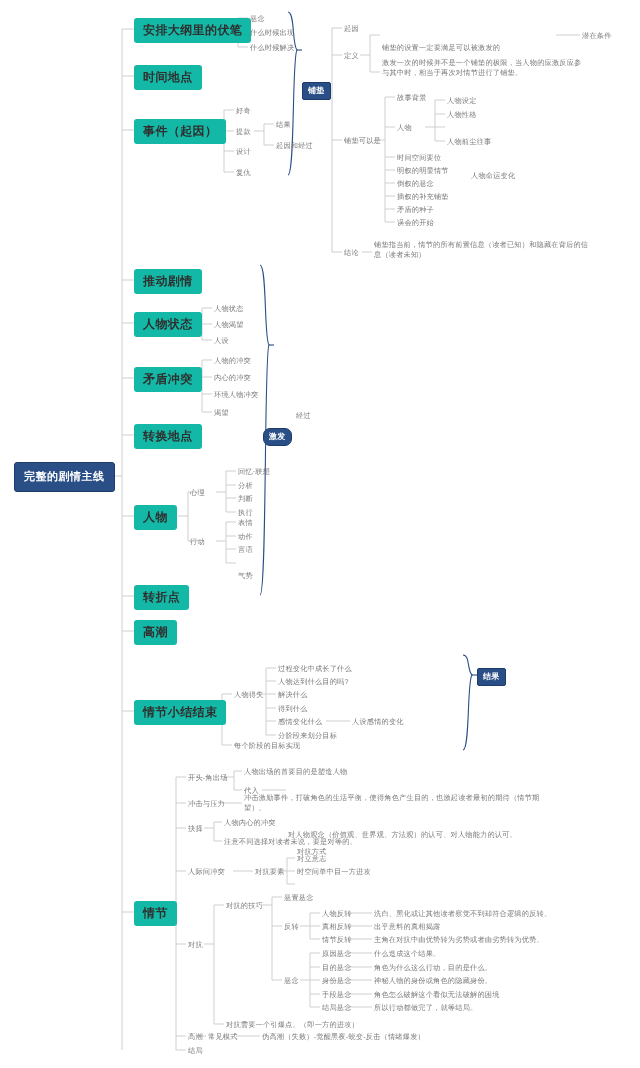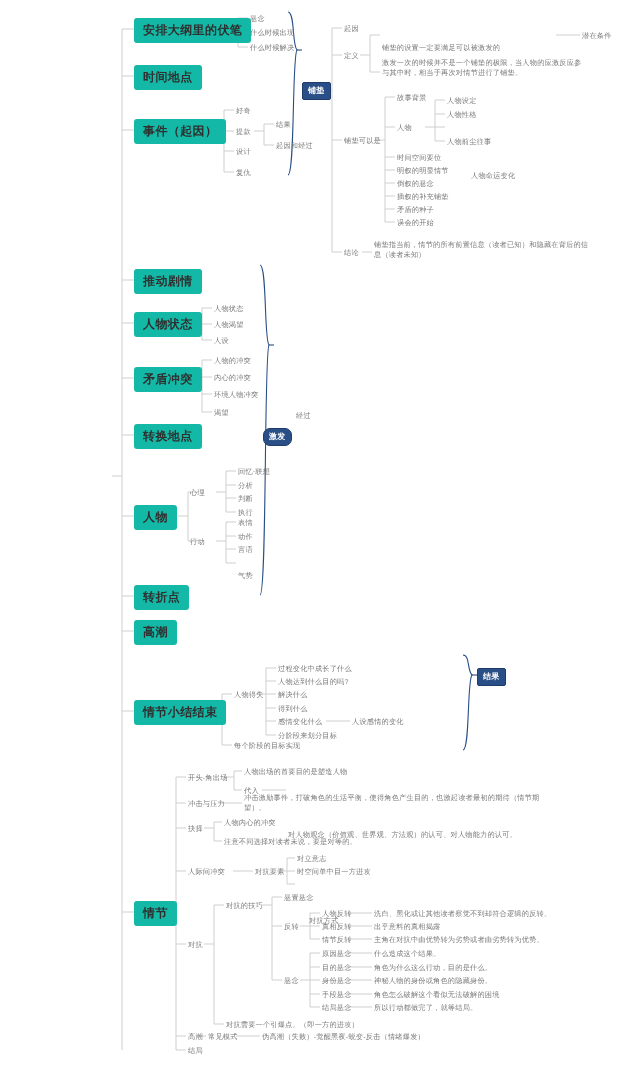--- a/index.html
+++ b/index.html
@@ -230,20 +230,21 @@
       <path d="M260 265 C267 265 264 340 269 345 C264 350 267 595 260 595"></path>
       <path d="M463 655 C470 655 467 670 472 675 C467 680 470 750 463 750"></path>
     </g>
     <g fill="none" stroke="#2a4f86" stroke-width="1.1">
       <path d="M297 50 L302 50"></path>
       <path d="M269 345 L274 345"></path>
       <path d="M472 675 L477 675"></path>
     </g>
   </svg>
 
+  <div class="node root" style="left:14px;top:462px;">完整的剧情主线</div>
 
   <div class="node chip" style="left:302px;top:82px;">铺垫</div>
   <div class="node chip" style="left:263px;top:428px;border-radius:7px;">激发</div>
   <div class="node leaf" style="left:296px;top:411px;">经过</div>
   <div class="node chip" style="left:477px;top:668px;">结果</div>
 
   <div class="node ybox" style="left:134px;top:18px;">安排大纲里的伏笔</div>
   <div class="node ybox" style="left:134px;top:65px;">时间地点</div>
   <div class="node ybox" style="left:134px;top:119px;">事件（起因）</div>
   <div class="node ybox" style="left:134px;top:269px;">推动剧情</div>
@@ -331,21 +332,21 @@
   <div class="node leaf wrap" style="left:244px;top:793px;width:310px;">冲击激励事件，打破角色的生活平衡，使得角色产生目的，也激起读者最初的期待（情节期望）。</div>
 
   <div class="node leaf" style="left:188px;top:824px;">抉择</div>
   <div class="node leaf" style="left:224px;top:818px;">人物内心的冲突</div>
   <div class="node leaf" style="left:224px;top:837px;">注意不同选择对读者未说，要是对等的。</div>
 
   <div class="node leaf" style="left:188px;top:867px;">人际间冲突</div>
   <div class="node leaf" style="left:255px;top:867px;">对抗要素</div>
   <div class="node leaf" style="left:297px;top:854px;">对立意志</div>
   <div class="node leaf" style="left:297px;top:867px;">时空间单中目一方进攻</div>
-  <div class="node leaf" style="left:297px;top:916px;margin-left:12px;">对抗方式</div>
+  <div class="node leaf" style="left:297px;top:847px;">对抗方式</div>
 
   <div class="node leaf" style="left:188px;top:940px;">对抗</div>
   <div class="node leaf" style="left:226px;top:901px;">对抗的技巧</div>
   <div class="node leaf" style="left:284px;top:893px;">悬置悬念</div>
 
   <div class="node leaf" style="left:284px;top:922px;">反转</div>
   <div class="node leaf" style="left:322px;top:909px;">人物反转</div>
   <div class="node leaf" style="left:374px;top:909px;">洗白、黑化或让其他读者察觉不到却符合逻辑的反转。</div>
   <div class="node leaf" style="left:322px;top:922px;">真相反转</div>
   <div class="node leaf" style="left:374px;top:922px;">出乎意料的真相揭露</div>

